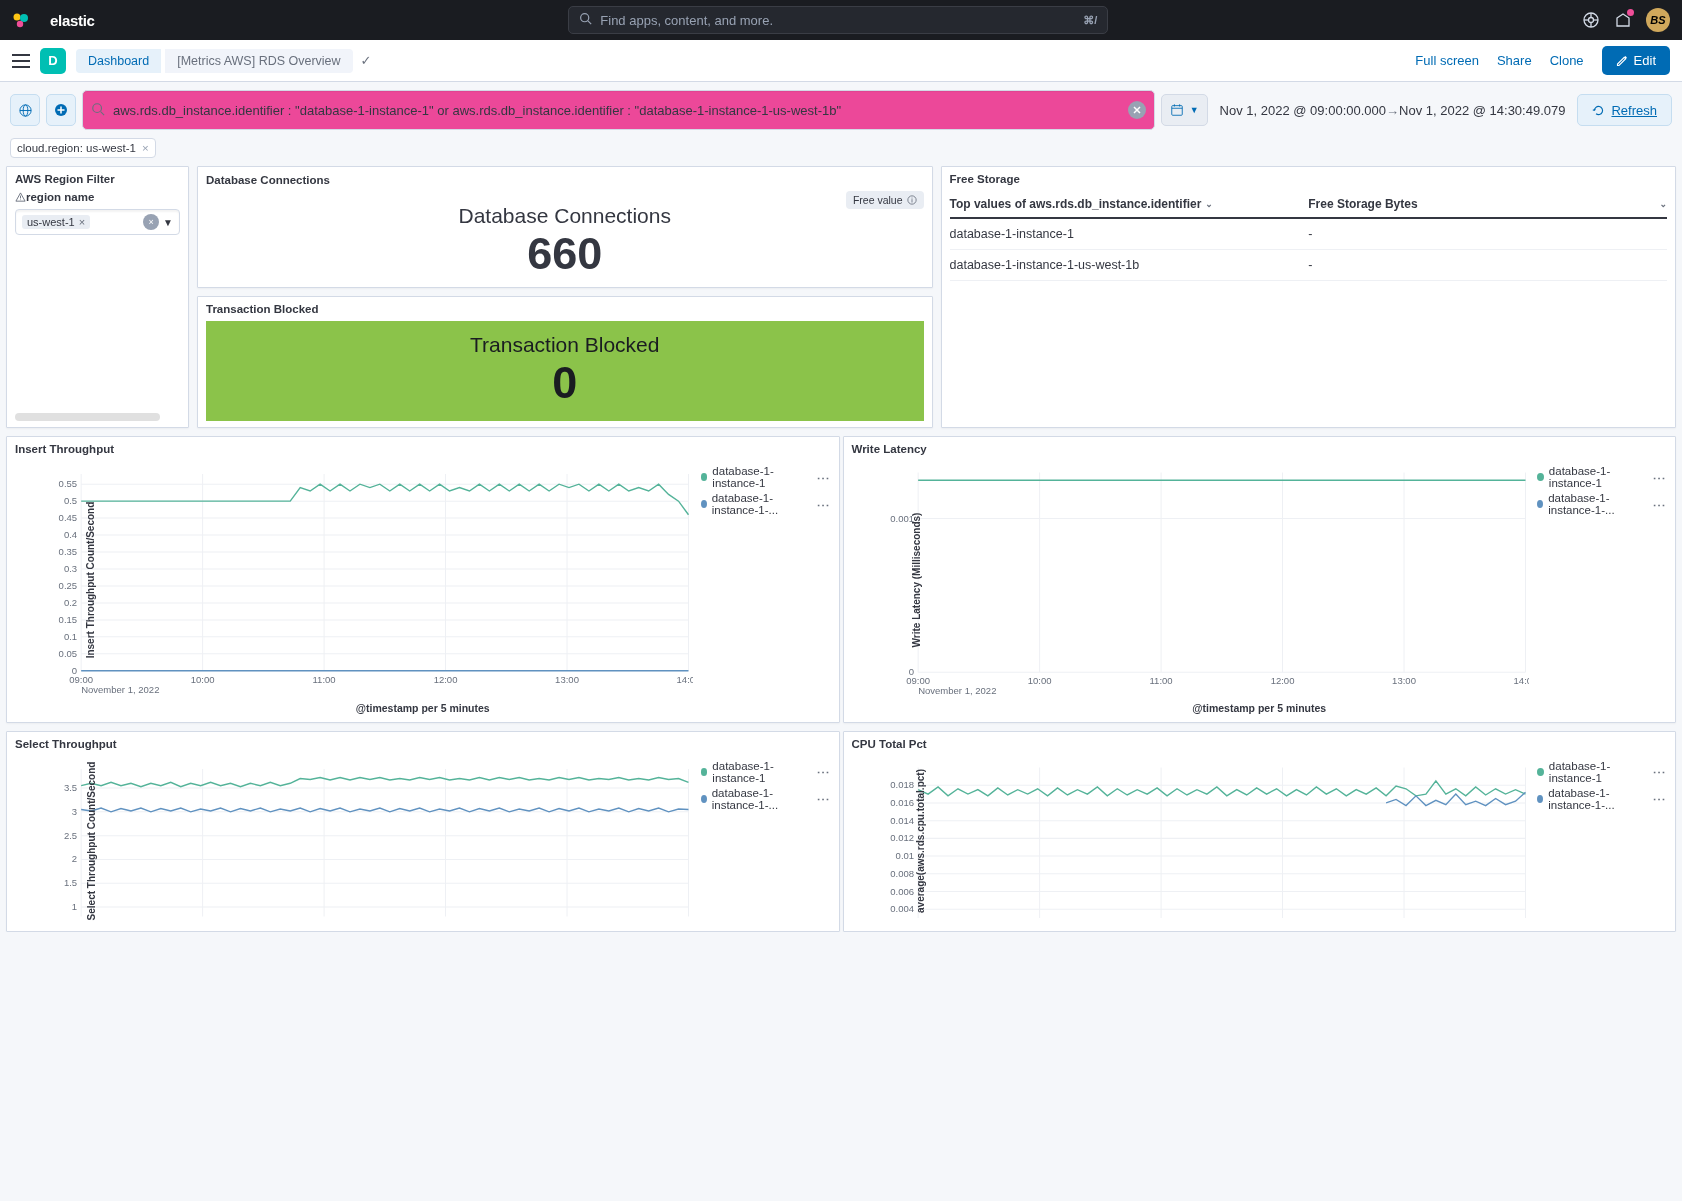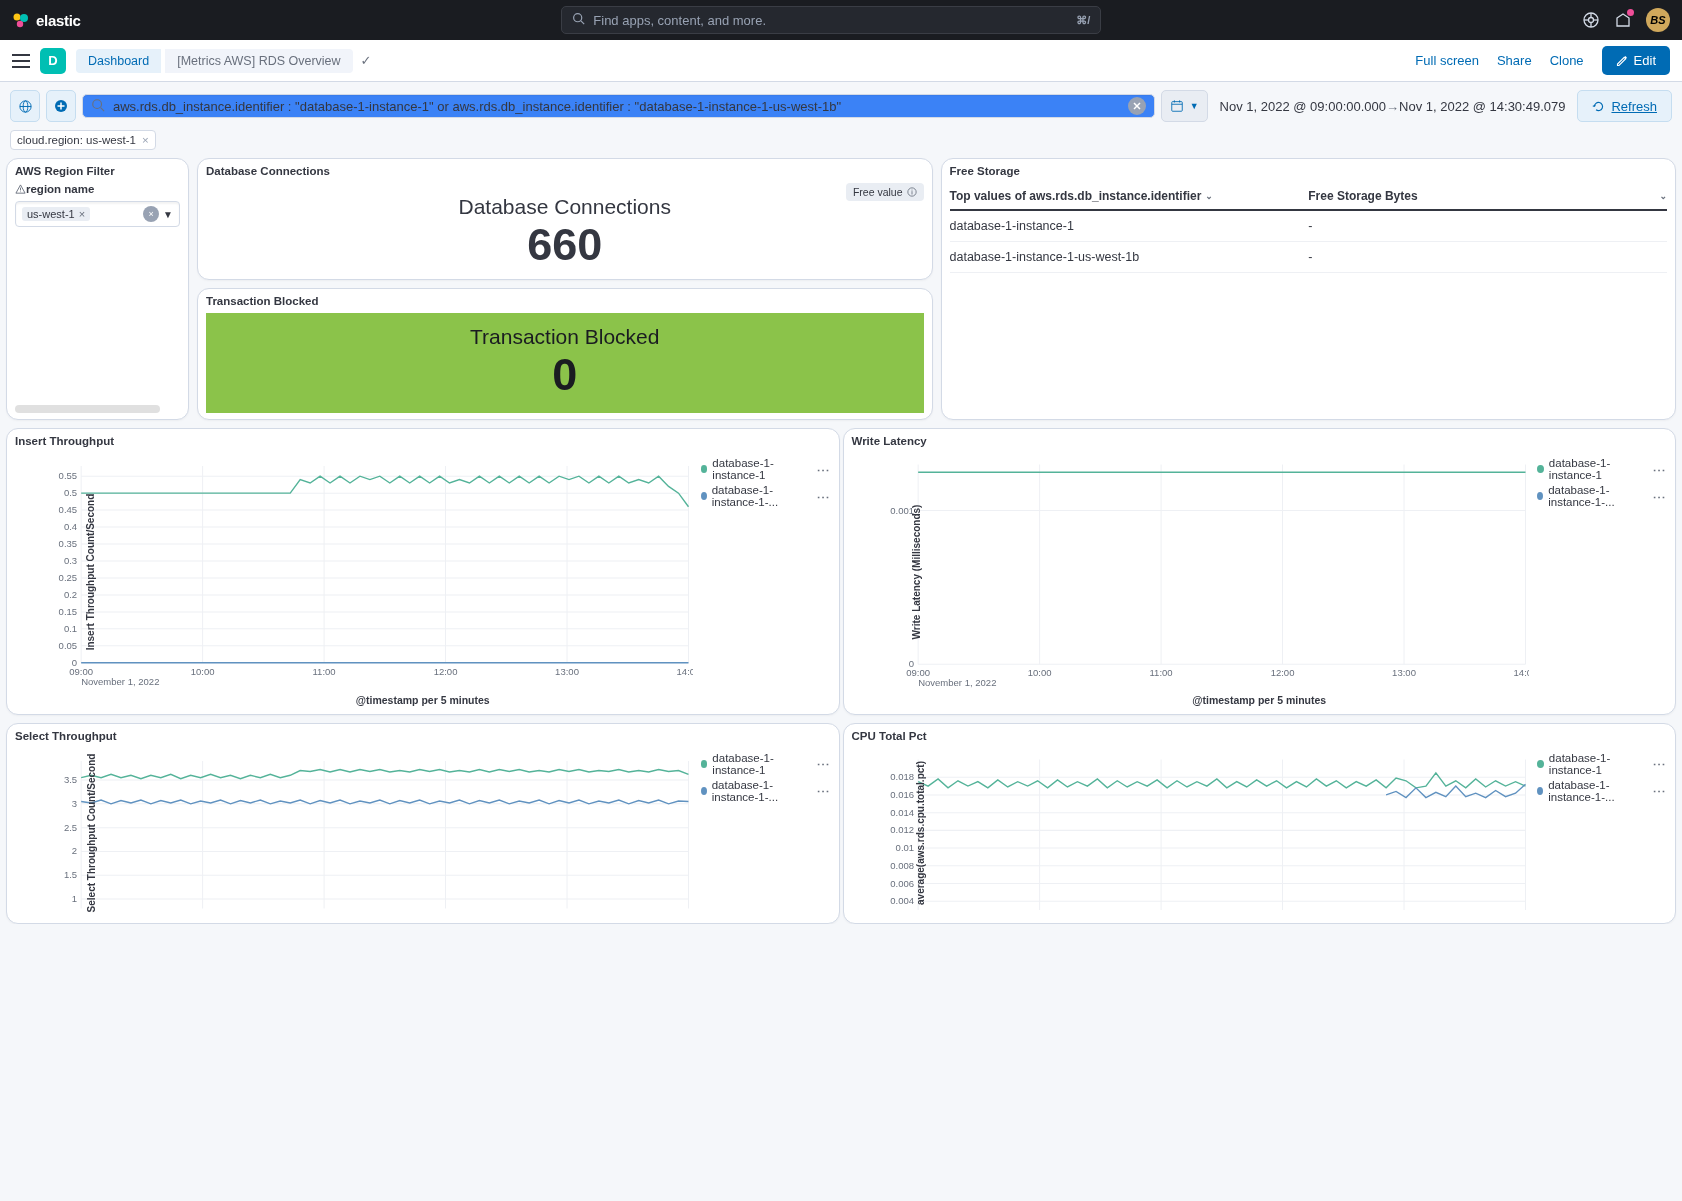--- a/index.html
+++ b/index.html
@@ -1,20 +1,20 @@
 <!DOCTYPE html>
 <html><head>
 <meta charset="utf-8">
 <style>
 * { box-sizing: border-box; margin: 0; padding: 0; }
 body { font-family: -apple-system, BlinkMacSystemFont, "Segoe UI", Helvetica, Arial, sans-serif; font-size: 13px; color: #343741; background: #f5f7fa; }
 
 
 .top-header { background: #1a1c21; height: 40px; display: flex; align-items: center; padding: 0 12px; color: #fff; }
-.logo-wrap { display: flex; align-items: center; gap: 6px; }
+.logo-wrap { display: flex; align-items: center; gap: 20px; }
 .logo-dots { width: 18px; height: 18px; }
 .logo-text { font-weight: 700; font-size: 15px; letter-spacing: -0.3px; }
 .search-wrap { margin: 0 auto; width: 540px; }
 .search-box { background: #25282f; border: 1px solid #3a3d45; border-radius: 5px; height: 28px; display: flex; align-items: center; padding: 0 10px; color: #98a2b3; }
 .search-box .icn { margin-right: 8px; }
 .search-box .ph { flex: 1; font-size: 13px; }
 .search-box .hint { font-size: 11px; font-weight: 600; color: #98a2b3; }
 .hdr-right { display: flex; align-items: center; gap: 14px; }
 .hdr-icon { width: 18px; height: 18px; display: flex; align-items: center; justify-content: center; color: #d3dae6; position: relative; }
 .avatar { width: 24px; height: 24px; border-radius: 50%; background: #d0a85c; color: #000; font-size: 11px; font-weight: 700; display: flex; align-items: center; justify-content: center; font-style: italic; }
@@ -34,37 +34,37 @@
 .crumb-cur { border-radius: 0 4px 4px 0; margin-left: 4px; }
 .crumb-check { color: #69707d; margin-left: 8px; }
 .sub-actions { margin-left: auto; display: flex; align-items: center; gap: 18px; }
 .sub-link { color: #006bb4; font-size: 13px; cursor: pointer; }
 .edit-btn { background: #006bb4; color: #fff; border: none; border-radius: 5px; padding: 7px 14px; font-size: 13px; display: flex; align-items: center; gap: 6px; cursor: pointer; }
 
 
 .query-bar { display: flex; align-items: center; gap: 6px; padding: 8px 10px; background: #f5f7fa; }
 .qb-iconbtn { width: 30px; height: 32px; display: flex; align-items: center; justify-content: center; border: 1px solid #d3dae6; border-radius: 5px; background: #fff; cursor: pointer; color: #006bb4; font-size: 15px; }
 .qb-iconbtn.blue-bg { background: #e6f1fa; border-color: #c5ddf0; }
-.qb-input { flex: 1; display: flex; align-items: center; border: 1px solid #d3dae6; background: #3b82f6; border-radius: 5px; height: 24px; padding: 0 8px; box-shadow: 0 1px 1px rgba(0,0,0,0.05) inset; }
+.qb-input { flex: 1; display: flex; align-items: center; border: 1px solid #d3dae6; background: #ec4899; border-radius: 5px; height: 40px; padding: 0 8px; box-shadow: 0 1px 1px rgba(0,0,0,0.05) inset; }
 .qb-input .qicn { margin-right: 8px; color: #69707d; }
 .qb-input .qtext { flex: 1; font-size: 13px; color: #343741; }
 .qb-input .qclear { width: 18px; height: 18px; background: #98a2b3; border-radius: 50%; color: #fff; font-size: 10px; display: flex; align-items: center; justify-content: center; cursor: pointer; }
 .date-btn { display: flex; align-items: center; border: 1px solid #d3dae6; background: #e9edf3; border-radius: 5px; height: 32px; padding: 0 8px; cursor: pointer; gap: 6px; color: #343741; }
 .date-range { display: flex; align-items: center; padding: 0 6px; color: #343741; font-size: 13px; }
 .date-arrow { color: #69707d; }
 .refresh-btn { display: flex; align-items: center; gap: 6px; background: #e6f1fa; color: #006bb4; border: 1px solid #c5ddf0; border-radius: 5px; height: 32px; padding: 0 14px; font-size: 13px; cursor: pointer; text-decoration: underline; }
 
 
 .filter-row { padding: 0 10px 8px; }
 .filter-pill { display: inline-flex; align-items: center; border: 1px solid #d3dae6; background: #fff; border-radius: 4px; padding: 3px 6px; font-size: 11.5px; color: #343741; gap: 4px; }
 .filter-pill .px { color: #98a2b3; cursor: pointer; margin-left: 2px; }
 
 
 .dash { display: grid; grid-template-columns: 183px 1fr 1fr; gap: 8px; padding: 0 6px; }
-.panel { background: #fff; border: 1px solid #d3dae6; border-radius: 12px; padding: 6px 8px; box-shadow: 0 1px 2px rgba(0,0,0,.04); position: relative; }
+.panel { background: #fff; border: 1px solid #d3dae6; border-radius: 1px; padding: 6px 8px; box-shadow: 0 1px 2px rgba(0,0,0,.04); position: relative; justify-content: center; }
 .panel-title { font-size: 11.5px; font-weight: 700; color: #343741; margin-bottom: 6px; }
 .region-filter { grid-column: 1; grid-row: 1 / span 2; display: flex; flex-direction: column; }
 .rf-label { font-size: 11.5px; font-weight: 700; color: #343741; display: flex; align-items: center; margin-bottom: 6px; }
 .rf-select { display: flex; align-items: center; border: 1px solid #d3dae6; border-radius: 4px; padding: 4px 6px; box-shadow: 0 2px 2px rgba(0,0,0,.05) inset; }
 .rf-pill { background: #e9edf3; border-radius: 3px; padding: 1px 5px; font-size: 11px; color: #343741; display: inline-flex; align-items: center; gap: 4px; }
 .rf-clear { margin-left: auto; width: 16px; height: 16px; background: #98a2b3; border-radius: 50%; color: #fff; font-size: 9px; display: flex; align-items: center; justify-content: center; cursor: pointer; margin-right: 4px; }
 .rf-caret { color: #343741; font-size: 10px; }
 .rf-scroll { margin-top: auto; height: 8px; background: #e0e0e0; border-radius: 4px; width: 88%; }
 
 .db-conn { grid-column: 2; grid-row: 1; min-height: 122px; text-align: center; display: flex; flex-direction: column; }

